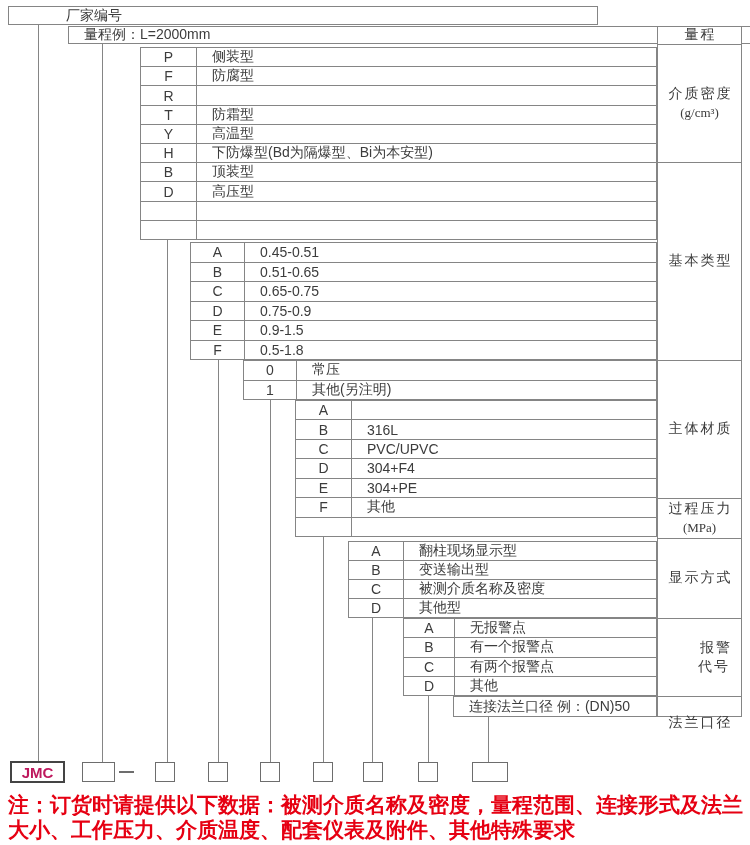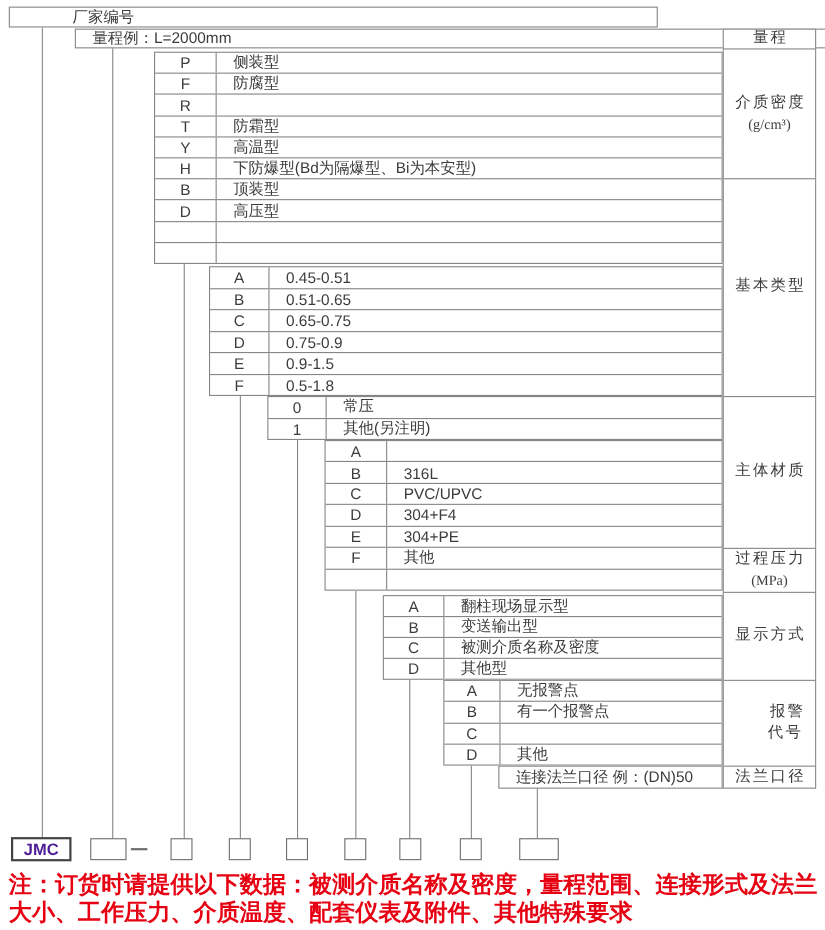--- a/index.html
+++ b/index.html
@@ -20,21 +20,21 @@
   .tbl .code{border-right:1px solid var(--line);display:flex;align-items:center;justify-content:center;flex:0 0 auto;}
   .tbl .desc{flex:1;display:flex;align-items:center;padding-left:15px;white-space:nowrap;overflow:hidden;}
   .labels{left:657px;top:26px;width:85px;height:691px;border:1px solid var(--line);display:flex;flex-direction:column;background:#fff;}
   .lcell{border-bottom:1px solid var(--line);display:flex;flex-direction:column;align-items:center;justify-content:center;
          font-family:"Liberation Serif","DejaVu Serif",serif;letter-spacing:2px;text-indent:2px;line-height:1.35;box-sizing:border-box;flex:0 0 auto;}
   .lcell:last-child{border-bottom:none;}
   .lcell .unit{letter-spacing:0;text-indent:0;font-size:13px;}
   .vline{width:1px;background:var(--line);}
   .cbox{top:762px;height:20px;border:1px solid #6d6d6d;background:#fff;}
   .jmc{left:10px;top:761px;width:55px;height:22px;border:2px solid #444;display:flex;align-items:center;justify-content:center;
-       font-weight:bold;font-size:15px;color:#4c1d95;background:#fff;}
+       font-weight:bold;font-size:15px;color:#be185d;background:#fff;}
   .dash{left:119px;top:771px;width:15px;height:2px;background:#6d6d6d;}
   .note{left:8px;top:792px;width:740px;color:var(--red);font-weight:bold;font-size:21px;line-height:25px;}
 </style>
 </head>
 <body>
 
 <div id="stage">
 
   <div class="abs obox" style="left:8px;top:6px;width:590px;height:19px;">
     <span class="abs" style="left:57px;">厂家编号</span>
@@ -61,21 +61,21 @@
     <div class="lcell" style="height:40px;">
       <span>过程压力</span>
       <span class="unit">(MPa)</span>
     </div>
     <div class="lcell" style="height:80px;">
         <span>显示方式</span>
       </div>
     <div class="lcell" style="height:78px;padding-left:40px;">
         <span>报警代号</span>
       </div>
-    <div class="lcell" style="height:21px;">
+    <div class="lcell" style="height:21px;margin-top:16px;">
         <span>法兰口径</span>
       </div>
   </div>
 
   <div class="abs tbl" style="left:140px;top:47px;width:517px;height:193px;">
     <div class="row">
         <div class="code" style="width:55px;">P</div>
         <div class="desc">侧装型</div>
       </div>
     <div class="row">
@@ -206,20 +206,21 @@
     <div class="row">
         <div class="code" style="width:50px;">A</div>
         <div class="desc">无报警点</div>
       </div>
     <div class="row">
         <div class="code" style="width:50px;">B</div>
         <div class="desc">有一个报警点</div>
       </div>
     <div class="row">
         <div class="code" style="width:50px;">C</div>
+        <div class="desc">有两个报警点</div>
       </div>
     <div class="row">
         <div class="code" style="width:50px;">D</div>
         <div class="desc">其他</div>
       </div>
   </div>
 
   <div class="abs obox" style="left:453px;top:696px;width:204px;height:21px;text-align:right;">
     <span class="abs" style="left:15px;white-space:nowrap;">连接法兰口径 例：(DN)50</span>
   </div>

